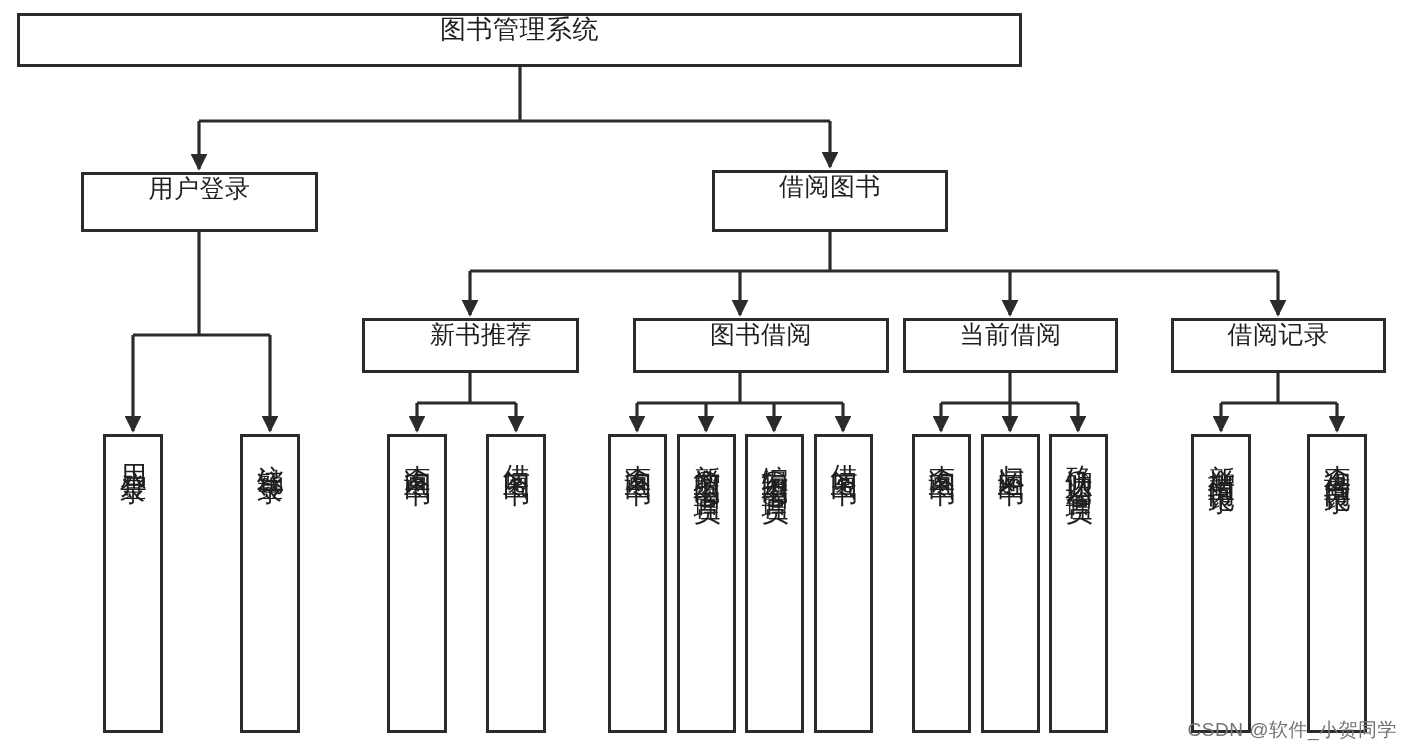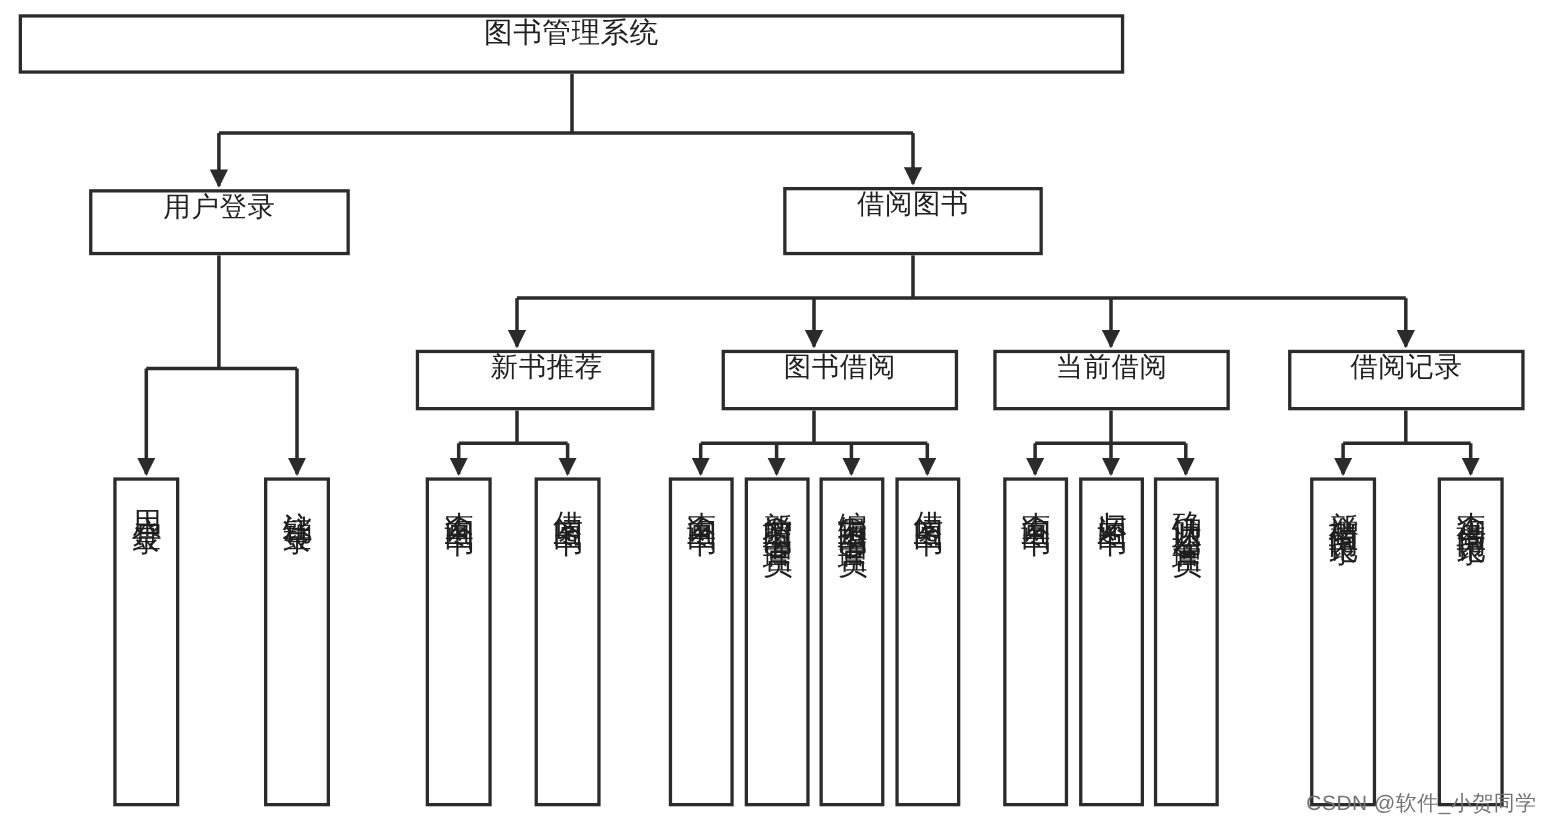--- a/index.html
+++ b/index.html
@@ -137,24 +137,24 @@
     <span class="node-label">图书管理系统</span>
   </div>
 
   <div class="node h-node" style="left:81px; top:172px; width:237px; height:60px;">
     <span class="node-label">用户登录</span>
   </div>
   <div class="node h-node" style="left:712px; top:170px; width:236px; height:62px;">
     <span class="node-label">借阅图书</span>
   </div>
 
-  <div class="node h-node" style="left:378px; top:318px; width:217px; height:55px;padding-left:21px;">
+  <div class="node h-node" style="left:362px; top:318px; width:217px; height:55px;padding-left:21px;">
     <span class="node-label">新书推荐</span>
   </div>
-  <div class="node h-node" style="left:633px; top:318px; width:215px; height:55px;margin-left:23px;">
+  <div class="node h-node" style="left:633px; top:318px; width:256px; height:55px;">
     <span class="node-label">图书借阅</span>
   </div>
   <div class="node h-node" style="left:1171px; top:318px; width:215px; height:55px;">
     <span class="node-label">借阅记录</span>
   </div>
   <div class="node h-node" style="left:903px; top:318px; width:215px; height:55px;">
     <span class="node-label">当前借阅</span>
   </div>
 
   <div class="node v-node" style="left:103px; top:434px; width:60px; height:299px;">

